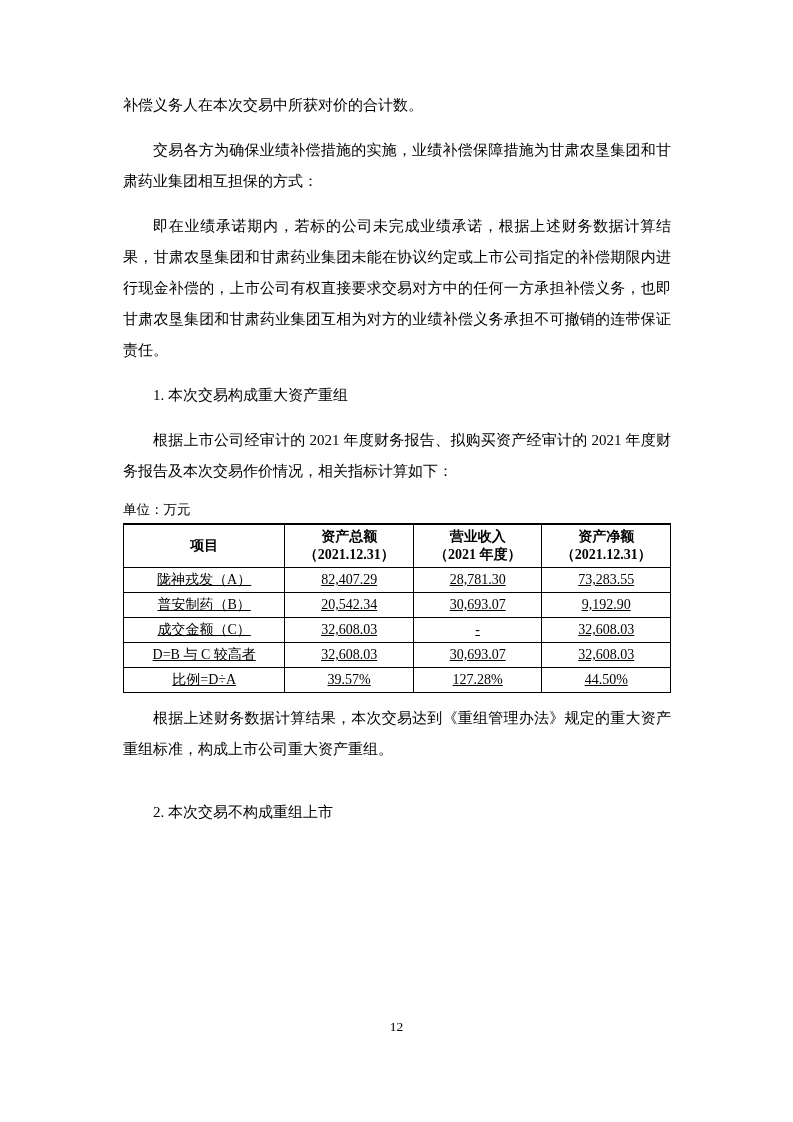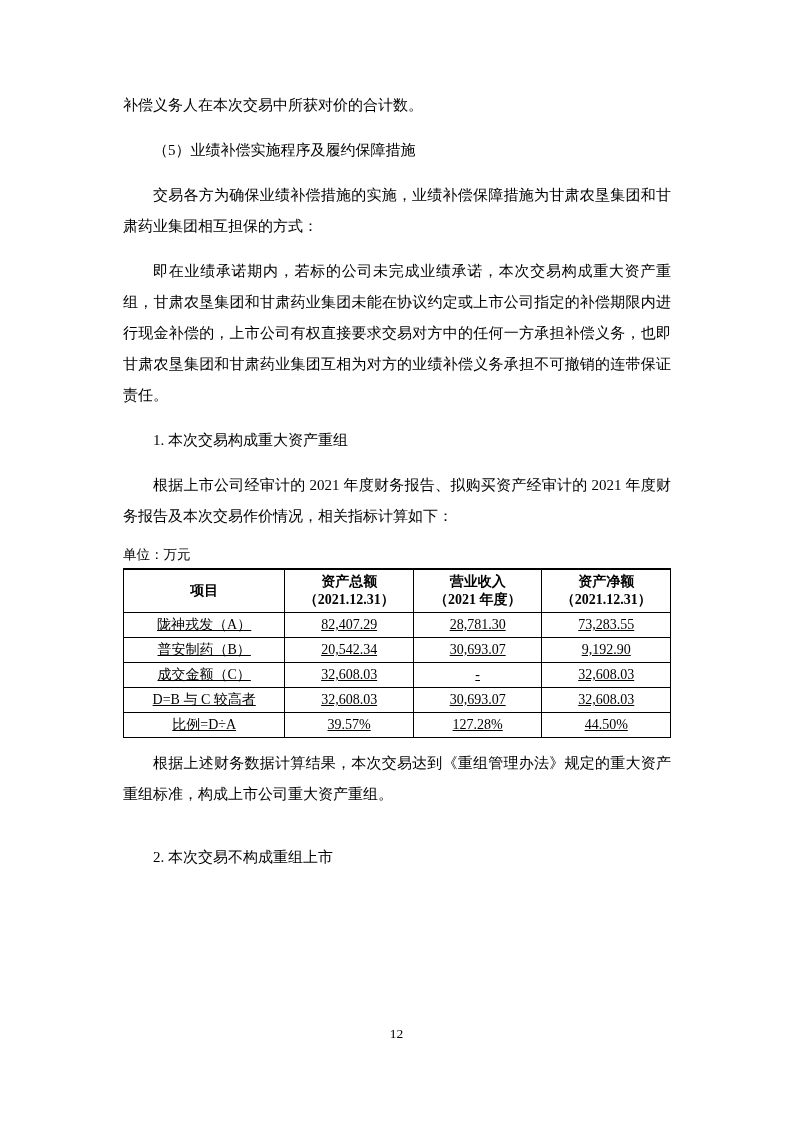--- a/index.html
+++ b/index.html
@@ -92,39 +92,38 @@
   }
   .gap-before-p6 {
     margin-top: 22px;
   }
   .p6 {
     line-height: 35px;
     margin-bottom: 0;
   }
   .page-number {
     position: absolute;
-    bottom: 80px;
+    bottom: 87px;
     left: 0;
     width: 100%;
     text-align: center;
     font-size: 13.5px;
   }
 </style>
 </head>
 <body>
 
 <div class="page">
 
   <p class="para no-indent">补偿义务人在本次交易中所获对价的合计数。</p>
 
-  <p class="subhead">（5）业绩补偿实施程序及履约保障措施</p>
 
   <p class="para">交易各方为确保业绩补偿措施的实施，业绩补偿保障措施为甘肃农垦集团和甘肃药业集团相互担保的方式：</p>
 
-  <p class="para">即在业绩承诺期内，若标的公司未完成业绩承诺，本次交易构成重大资产重组，甘肃农垦集团和甘肃药业集团未能在协议约定或上市公司指定的补偿期限内进行现金补偿的，上市公司有权直接要求交易对方中的任何一方承担补偿义务，也即甘肃农垦集团和甘肃药业集团互相为对方的业绩补偿义务承担不可撤销的连带保证责任。</p>
+  <p class="para">即在业绩承诺期内，若标的公司未完成业绩承诺，根据上述财务数据计算结果，甘肃农垦集团和甘肃药业集团未能在协议约定或上市公司指定的补偿期限内进行现金补偿的，上市公司有权直接要求交易对方中的任何一方承担补偿义务，也即甘肃农垦集团和甘肃药业集团互相为对方的业绩补偿义务承担不可撤销的连带保证责任。</p>
 
 
   <p class="numbered-head">1. 本次交易构成重大资产重组</p>
 
   <p class="para">根据上市公司经审计的 2021 年度财务报告、拟购买资产经审计的 2021 年度财务报告及本次交易作价情况，相关指标计算如下：</p>
 
   <div class="unit-label">单位：万元</div>
 
   <table class="fin-table">
     <colgroup>

